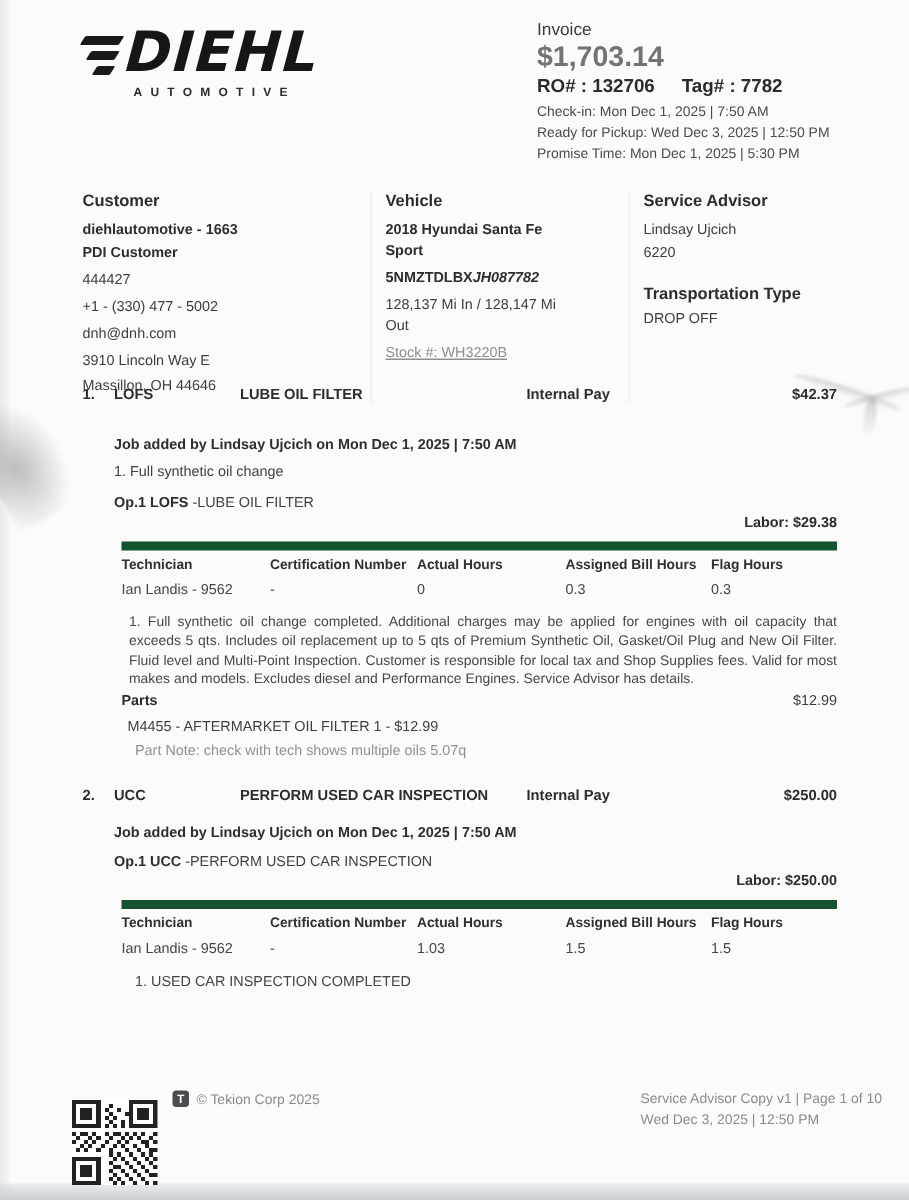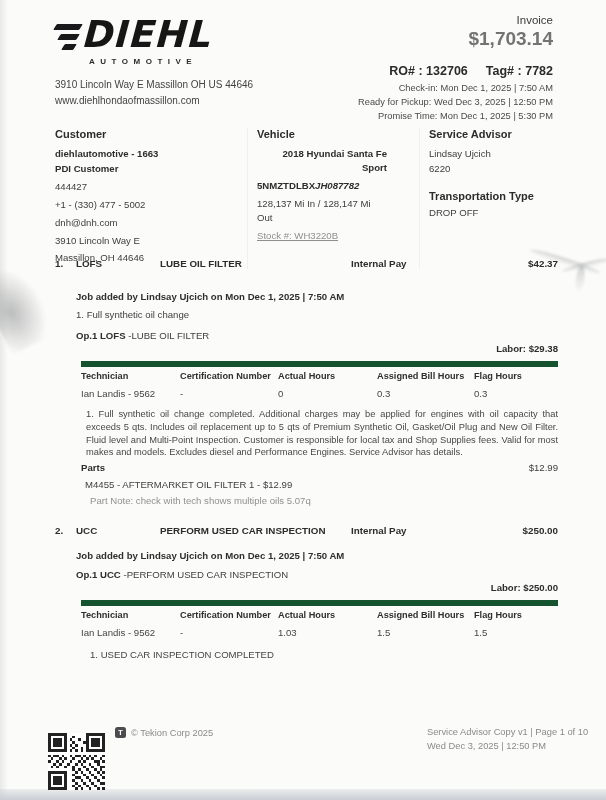--- a/index.html
+++ b/index.html
@@ -33,24 +33,24 @@
   .speed-lines span{display:block;height:6px;background:#19191b;transform:skewX(-32deg);border-radius:1px;}
   .speed-lines .l1{width:26px;}
   .speed-lines .l2{width:19px;margin-left:4px;}
   .speed-lines .l3{width:12px;margin-left:8px;}
   .brand-name{font-family:"DejaVu Sans","Liberation Sans",sans-serif;
     font-style:italic;font-weight:900;font-size:37px;line-height:38px;color:#161617;
     letter-spacing:1px;transform:skewX(-4deg);}
   .brand-sub{font-size:8px;letter-spacing:5.5px;color:#2c2c2e;font-weight:bold;margin:3px 0 0 34px;}
   .dealer-lines{margin-top:11px;font-size:10px;line-height:1.55;color:#434343;}
 
-  .hdr-right{position:absolute;right:53px;top:14px;text-align:right;}
+  .hdr-right{position:absolute;right:53px;top:14px;}
   .inv-label{font-size:11.5px;color:#3a3a3a;}
   .inv-total{font-size:19px;font-weight:bold;color:#737373;margin-top:2px;}
-  .ro-line{font-size:12.5px;font-weight:bold;color:#2b2b2b;margin-top:14px;}
+  .ro-line{font-size:12.5px;font-weight:bold;color:#2b2b2b;}
   .ro-line .gap{display:inline-block;width:18px;}
   .hdr-times{font-size:9.3px;color:#4a4a4a;line-height:1.48;margin-top:4px;}
 
   
   .info-row{position:absolute;left:55px;right:44px;top:128px;display:grid;
     grid-template-columns:192px 172px 1fr;font-size:9.6px;}
   .info-col{padding-right:10px;}
   .info-col + .info-col{border-left:1px solid rgba(0,0,0,.045);padding-left:9px;}
   .info-h{font-size:11px;font-weight:bold;color:#2c2c2c;margin-bottom:7px;}
   .info-row .ln{line-height:1.45;margin-bottom:4px;}
@@ -104,24 +104,20 @@
 <div class="hdr-left">
   <div class="logo-row">
     <div class="speed-lines">
         <span class="l1"></span>
         <span class="l2"></span>
         <span class="l3"></span>
       </div>
     <div class="brand-name">DIEHL</div>
   </div>
   <div class="brand-sub">AUTOMOTIVE</div>
-  <div class="dealer-lines">
-    <div>3910 Lincoln Way E Massillon OH US 44646</div>
-    <div>www.diehlhondaofmassillon.com</div>
-  </div>
 </div>
 
 <div class="hdr-right">
   <div class="inv-label">Invoice</div>
   <div class="inv-total">$1,703.14</div>
   <div class="ro-line">
     <span>RO# : 132706</span><span class="gap"></span><span>Tag# : 7782</span>
   </div>
   <div class="hdr-times">
     <div>Check-in: Mon Dec 1, 2025 | 7:50 AM</div>
@@ -136,21 +132,21 @@
     <div class="ln tight b">diehlautomotive - 1663</div>
     <div class="ln b">PDI Customer</div>
     <div class="ln">444427</div>
     <div class="ln">+1 - (330) 477 - 5002</div>
     <div class="ln">dnh@dnh.com</div>
     <div class="ln">3910 Lincoln Way E</div>
     <div class="ln">Massillon, OH 44646</div>
   </div>
   <div class="info-col">
     <div class="info-h">Vehicle</div>
-    <div class="ln b" style="width:130px;text-align:right;">2018 Hyundai Santa Fe Sport</div>
+    <div class="ln b" style="width:130px;">2018 Hyundai Santa Fe Sport</div>
     <div class="ln b"><span>5NMZTDLBX</span><i>JH087782</i></div>
     <div class="ln" style="width:125px;">128,137 Mi In / 128,147 Mi Out</div>
     <div class="ln muted">Stock #: WH3220B</div>
   </div>
   <div class="info-col">
     <div class="info-h">Service Advisor</div>
     <div class="ln tight">Lindsay Ujcich</div>
     <div class="ln">6220</div>
     <div class="transport">
       <div class="info-h" style="margin-bottom:4px;">Transportation Type</div>

